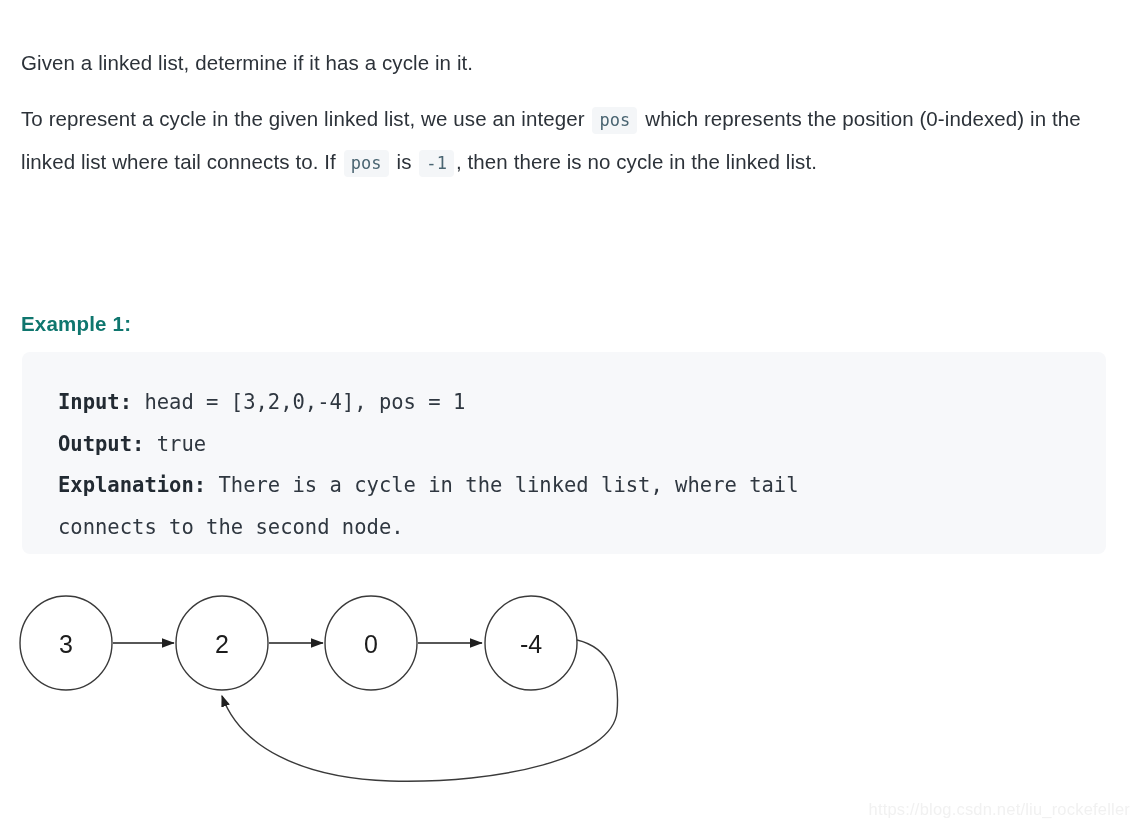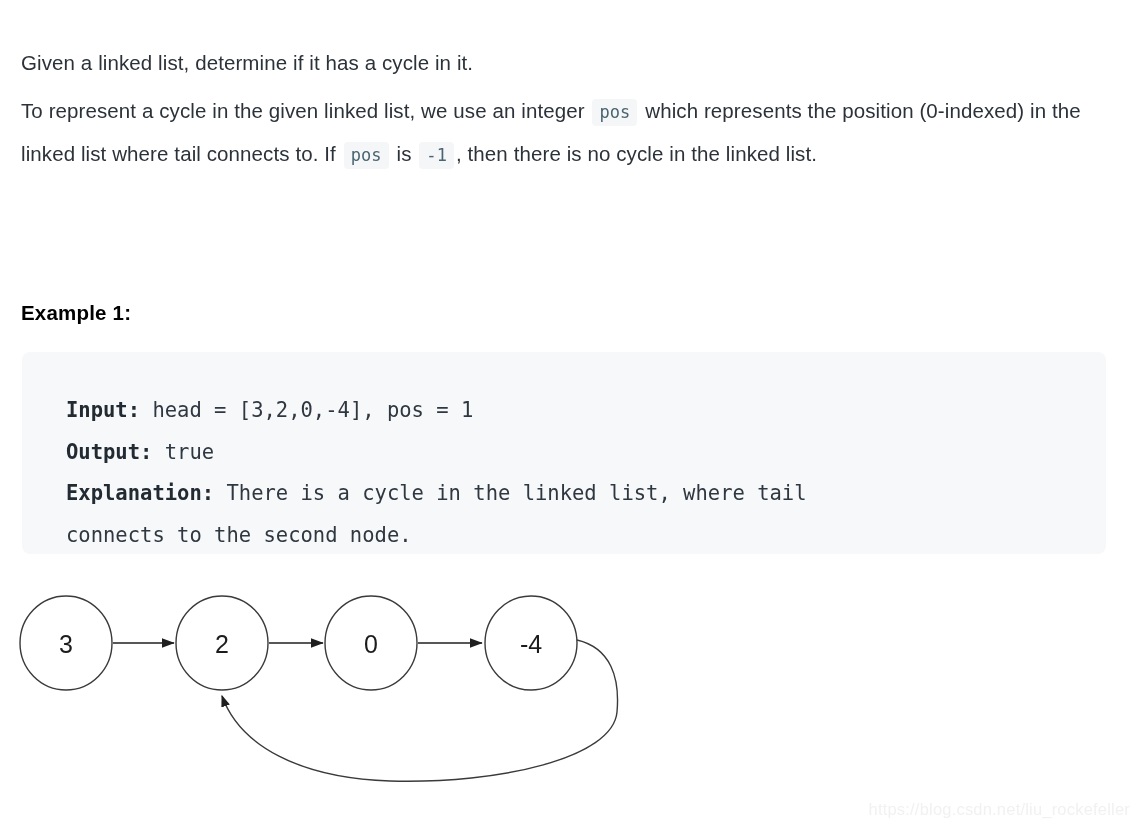--- a/index.html
+++ b/index.html
@@ -28,62 +28,62 @@
   .prose {
     position: absolute;
     left: 21px;
     width: 1078px;
     font-size: 20.5px;
     line-height: 43px;
     color: #2c3239;
     letter-spacing: 0.1px;
   }
   #para-1 { top: 20px; }
-  #para-2 { top: 68px; }
+  #para-2 { top: 76px; }
 
   .prose .txt { white-space: pre-wrap; }
 
   
   code.inline {
     font-family: "DejaVu Sans Mono", "Liberation Mono", monospace;
     font-size: 17px;
     background: #f4f6f8;
     color: #4a6572;
     border-radius: 4px;
     padding: 3px 7px 4px 7px;
     margin: 0 2px;
     line-height: 1;
     white-space: pre;
   }
 
   
   #example-heading {
     position: absolute;
     left: 21px;
-    top: 280px;
+    top: 291px;
     font-size: 20.5px;
     font-weight: bold;
-    color: #000000;
+    color: #0f766e;
     letter-spacing: 0.2px;
   }
 
   
   #code-block {
     position: absolute;
     left: 22px;
     top: 352px;
     width: 1084px;
     height: 202px;
     background: #f7f8fa;
     border-radius: 8px;
     box-sizing: border-box;
     padding: 22px 28px 22px 28px;
   }
   #code-block pre {
-    margin: 16px;
+    margin: 8px;
     font-family: "DejaVu Sans Mono", "Liberation Mono", monospace;
     font-size: 20.5px;
     line-height: 41.5px;
     color: #2f3740;
     white-space: pre-wrap;
     word-break: normal;
   }
   #code-block .lbl { font-weight: bold; color: #222a32; }
 
   

